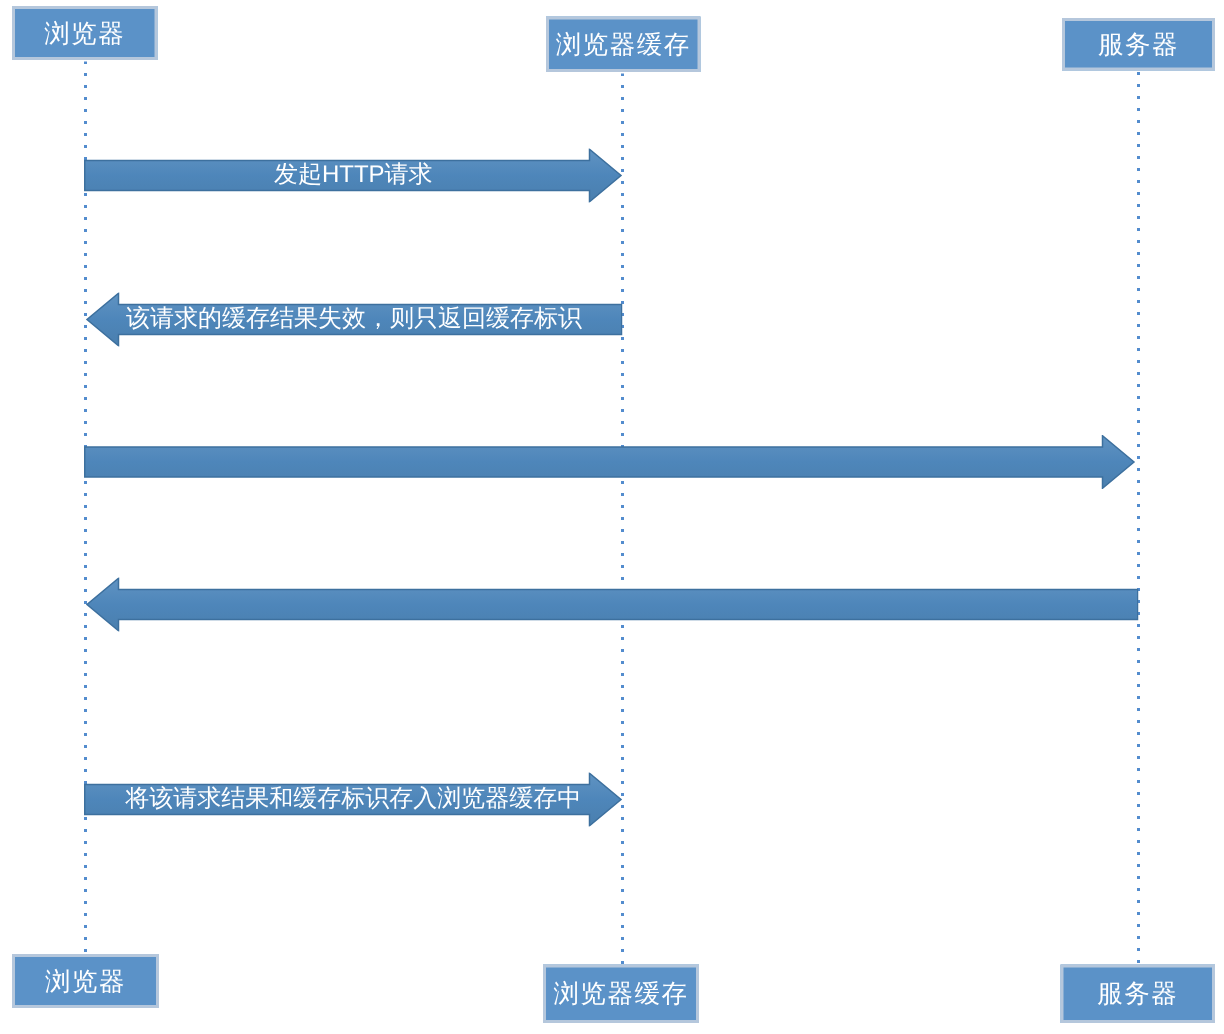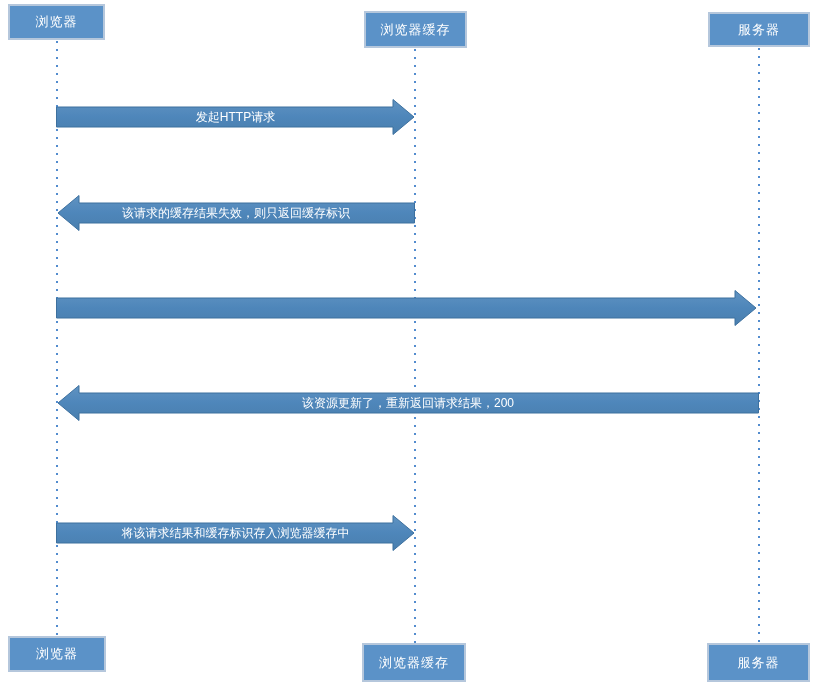--- a/index.html
+++ b/index.html
@@ -6,21 +6,21 @@
   .canvas {
     position:relative; width:816px; height:689px; background:#ffffff;
     font-family:"Liberation Sans", sans-serif; overflow:hidden;
   }
   
   .actor {
     position:absolute; box-sizing:border-box;
     background:var(--actor-fill,#5b92c8);
     border:2px solid var(--actor-border,#b5c7dc);
     color:var(--text-color,#ffffff);
-    font-size:13px; letter-spacing:1px;
+    font-size:17px; letter-spacing:1px;
     display:flex; align-items:center; justify-content:center;
   }
   .a-browser-top { left:8px;   top:4px;   width:97px;  height:36px; }
   .a-cache-top   { left:364px; top:11px;  width:103px; height:37px; }
   .a-server-top  { left:708px; top:12px;  width:102px; height:35px; }
   .a-browser-bot { left:8px;   top:636px; width:98px;  height:36px; }
   .a-cache-bot   { left:362px; top:643px; width:104px; height:39px; }
   .a-server-bot  { left:707px; top:643px; width:103px; height:39px; }
   
   .lifeline {
@@ -37,21 +37,21 @@
   .m1 { left:56px; top:99px;  width:359px; }
   .m2 { left:57px; top:195px; width:358px;font-family:Liberation Serif, serif; }
   .m3 { left:56px; top:290px; width:701px; }
   .m4 { left:57px; top:385px; width:702px; }
   .m5 { left:56px; top:515px; width:359px; }
   .msg svg { position:absolute; left:0; top:0; display:block; }
   .msg .shape { fill:url(#barGrad); stroke:var(--arrow-border,#3d709e); stroke-width:1; }
   .msg-label {
     position:absolute; left:0; top:8px; width:100%; height:36px;
     line-height:20px; text-align:center;
-    color:var(--text-color,#ffffff); font-size:12px; white-space:nowrap;
+    color:var(--text-color,#ffffff); font-size:16px; white-space:nowrap;
   }
 </style>
 </head>
 <body>
 
 <svg width="0" height="0" style="position:absolute" aria-hidden="true">
   <defs>
     <linearGradient id="barGrad" x1="0" y1="0" x2="0" y2="1">
       <stop offset="0" stop-color="#6093c2"></stop>
       <stop offset="0.5" stop-color="#4e86ba"></stop>
@@ -93,21 +93,20 @@
   <div class="msg m3">
     <svg class="arrow" viewBox="0 0 701 36" width="701" height="36">
         <polygon class="shape" points="0.5,8 679,8 679,0.5 700,18 679,35.5 679,28 0.5,28"></polygon>
       </svg>
   </div>
 
   <div class="msg m4">
     <svg class="arrow" viewBox="0 0 702 36" width="702" height="36">
         <polygon class="shape" points="701.5,8 22,8 22,0.5 1,18 22,35.5 22,28 701.5,28"></polygon>
       </svg>
-    <span class="msg-label">该资源更新了，重新返回请求结果，200</span>
   </div>
 
   <div class="msg m5">
     <svg class="arrow" viewBox="0 0 359 36" width="359" height="36">
         <polygon class="shape" points="0.5,8 337,8 337,0.5 358,18 337,35.5 337,28 0.5,28"></polygon>
       </svg>
     <span class="msg-label">将该请求结果和缓存标识存入浏览器缓存中</span>
   </div>
 
   <div class="actor a-browser-bot">

